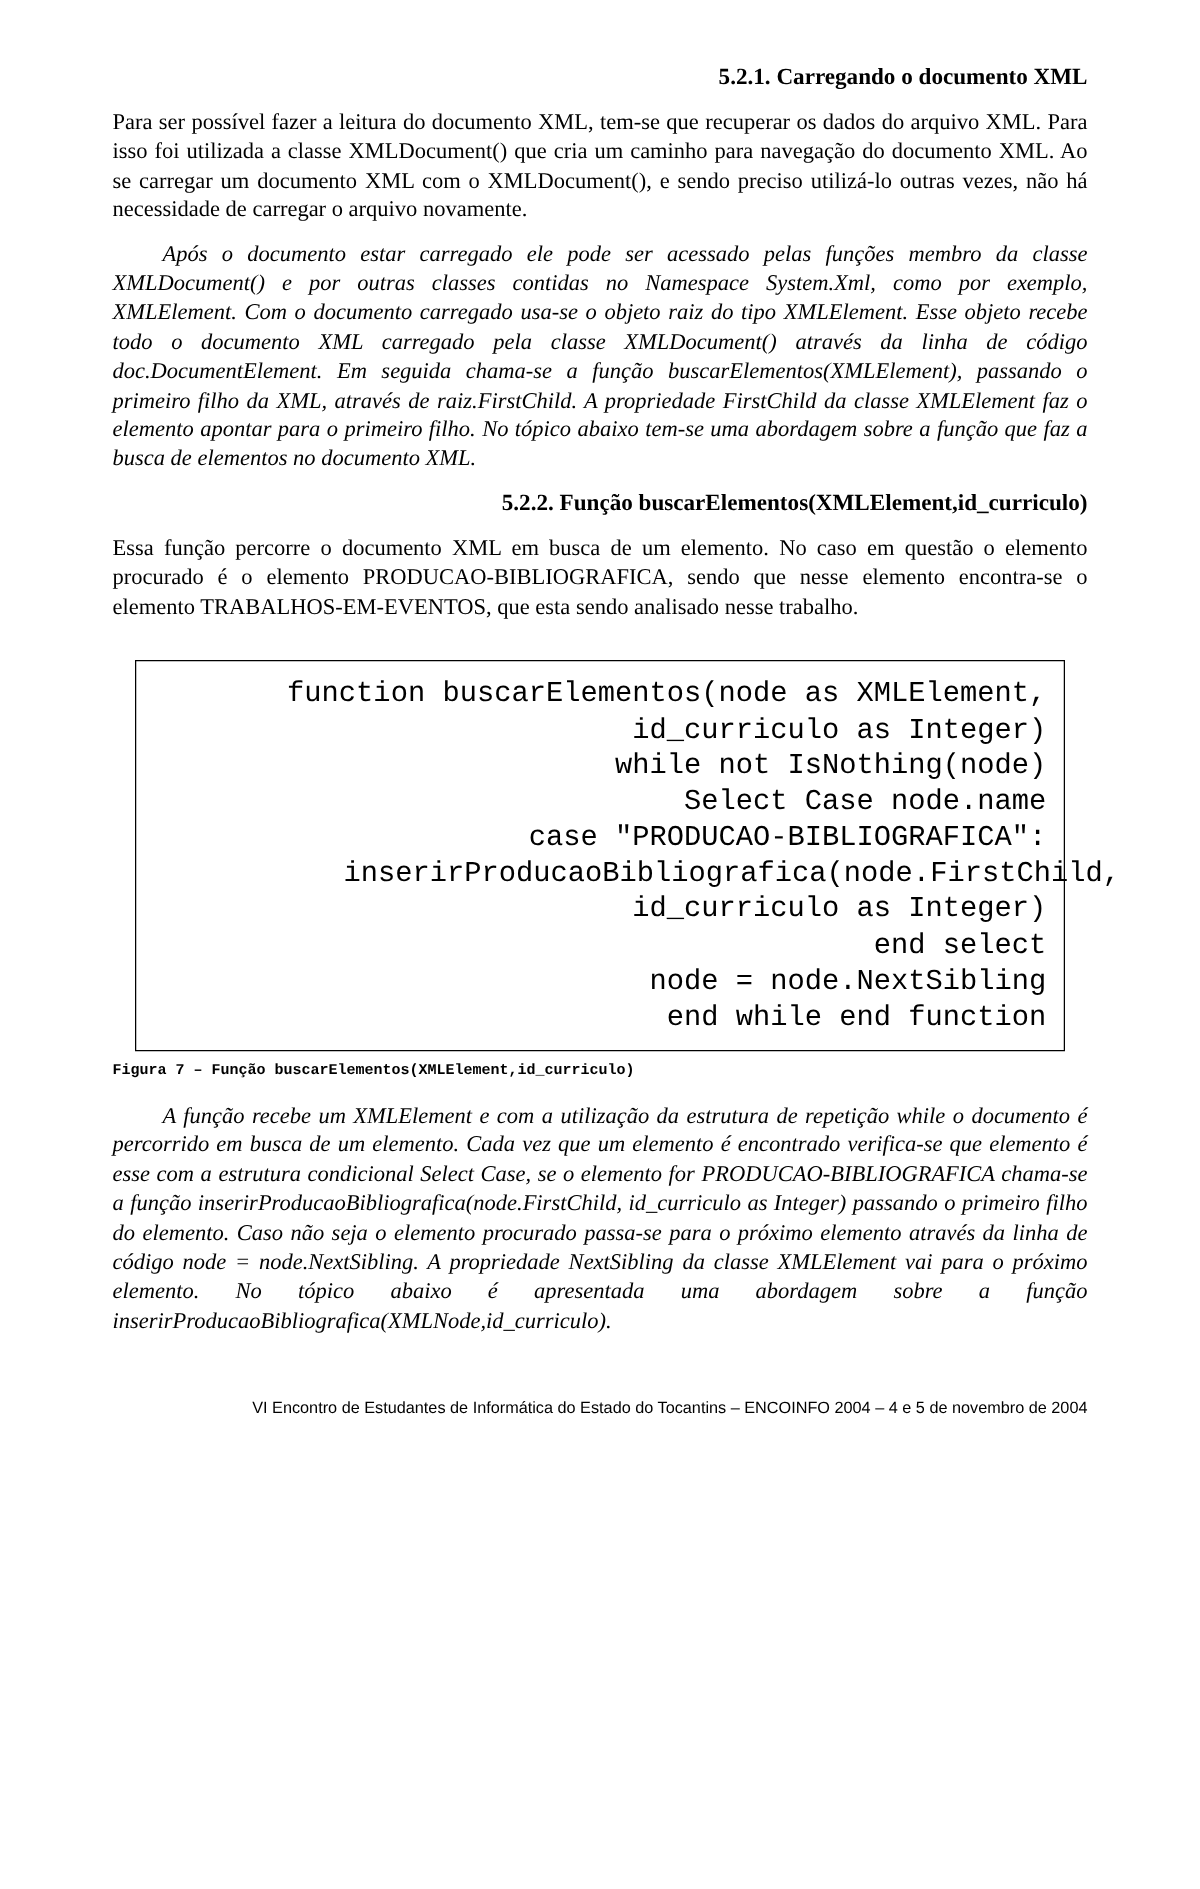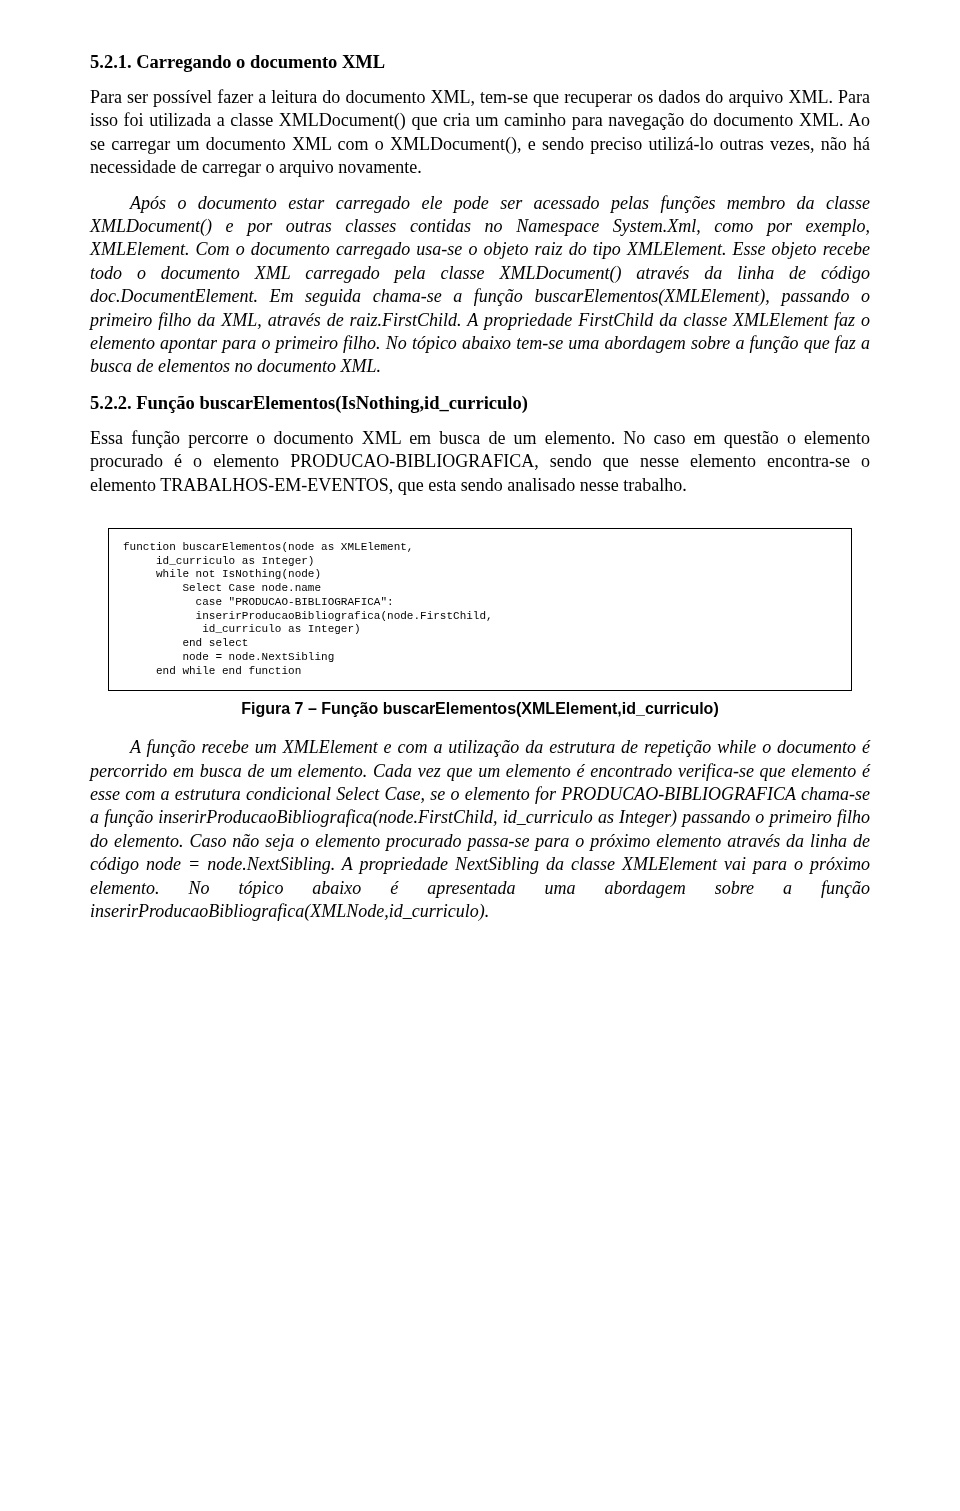--- a/index.html
+++ b/index.html
@@ -1,15 +1,15 @@
 <!DOCTYPE html>
 <html><head>
 <meta charset="utf-8">
 <style>
-  * { box-sizing: border-box; }
+  * { box-sizing: border-box; text-align: right; }
   body {
     margin: 0;
     padding: 50px 90px 30px 90px;
     font-family: "Times New Roman", Times, serif;
     font-size: 18px;
     line-height: 1.3;
     color: #000;
     background: #fff;
     width: 960px;
   }
@@ -22,60 +22,61 @@
   p {
     margin: 0 0 12px 0;
     text-align: justify;
   }
   p.indent { text-indent: 40px; font-style: italic; }
   .codebox {
     border: 1px solid #000;
     padding: 12px 14px;
     margin: 31px 18px 8px 18px;
     font-family: "Courier New", Courier, monospace;
-    font-size: 11px;
+    font-size: 23px;
     line-height: 1.25;
     white-space: pre;
   }
   .caption {
-    font-family: Liberation Sans, sans-serif;
+    font-family: Liberation Mono, monospace;
     font-weight: bold;
-    font-size: 16px;
-    text-align: center;
+    font-size: 12px;
+    text-align: left;
     margin: 6px 0 16px 0;
   }
   .footer {
     font-family: Arial, Helvetica, sans-serif;
     font-size: 13px;
     line-height: 1.25;
     margin-top: 50px;
   }
 </style>
 </head>
 <body>
 
 <h3 class="section">5.2.1. Carregando o documento XML</h3>
 
 <p>Para ser possível fazer a leitura do documento XML, tem-se que recuperar os dados do arquivo XML. Para isso foi utilizada a classe XMLDocument() que cria um caminho para navegação do documento XML. Ao se carregar um documento XML com o XMLDocument(), e sendo preciso utilizá-lo outras vezes, não há necessidade de carregar o arquivo novamente.</p>
 
 <p class="indent">Após o documento estar carregado ele pode ser acessado pelas funções membro da classe XMLDocument() e por outras classes contidas no Namespace System.Xml, como por exemplo, XMLElement. Com o documento carregado usa-se o objeto raiz do tipo XMLElement. Esse objeto recebe todo o documento XML carregado pela classe XMLDocument() através da linha de código doc.DocumentElement. Em seguida chama-se a função buscarElementos(XMLElement), passando o primeiro filho da XML, através de raiz.FirstChild. A propriedade FirstChild da classe XMLElement faz o elemento apontar para o primeiro filho. No tópico abaixo tem-se uma abordagem sobre a função que faz a busca de elementos no documento XML.</p>
 
-<h3 class="section">5.2.2. Função buscarElementos(IsNothing,id_curriculo)</h3>
+<h3 class="section">5.2.2. Função buscarElementos(XMLElement,id_curriculo)</h3>
 
 <p>Essa função percorre o documento XML em busca de um elemento. No caso em questão o elemento procurado é o elemento PRODUCAO-BIBLIOGRAFICA, sendo que nesse elemento encontra-se o elemento TRABALHOS-EM-EVENTOS, que esta sendo analisado nesse trabalho.</p>
 
 <div class="codebox">function buscarElementos(node as XMLElement,
      id_curriculo as Integer)
      while not IsNothing(node)
          Select Case node.name
            case "PRODUCAO-BIBLIOGRAFICA":
            inserirProducaoBibliografica(node.FirstChild,
             id_curriculo as Integer)
          end select
          node = node.NextSibling
      end while end function</div>
 
 <div class="caption">Figura 7 – Função buscarElementos(XMLElement,id_curriculo)</div>
 
 <p class="indent">A função recebe um XMLElement e com a utilização da estrutura de repetição while o documento é percorrido em busca de um elemento. Cada vez que um elemento é encontrado verifica-se que elemento é esse com a estrutura condicional Select Case, se o elemento for PRODUCAO-BIBLIOGRAFICA chama-se a função inserirProducaoBibliografica(node.FirstChild, id_curriculo as Integer) passando o primeiro filho do elemento. Caso não seja o elemento procurado passa-se para o próximo elemento através da linha de código node = node.NextSibling. A propriedade NextSibling da classe XMLElement vai para o próximo elemento. No tópico abaixo é apresentada uma abordagem sobre a função inserirProducaoBibliografica(XMLNode,id_curriculo).</p>
 
 <div class="footer">
+  <div>VI Encontro de Estudantes de Informática do Estado do Tocantins – ENCOINFO 2004 – 4 e 5 de novembro de 2004</div>
 </div>
 
 </body></html>

